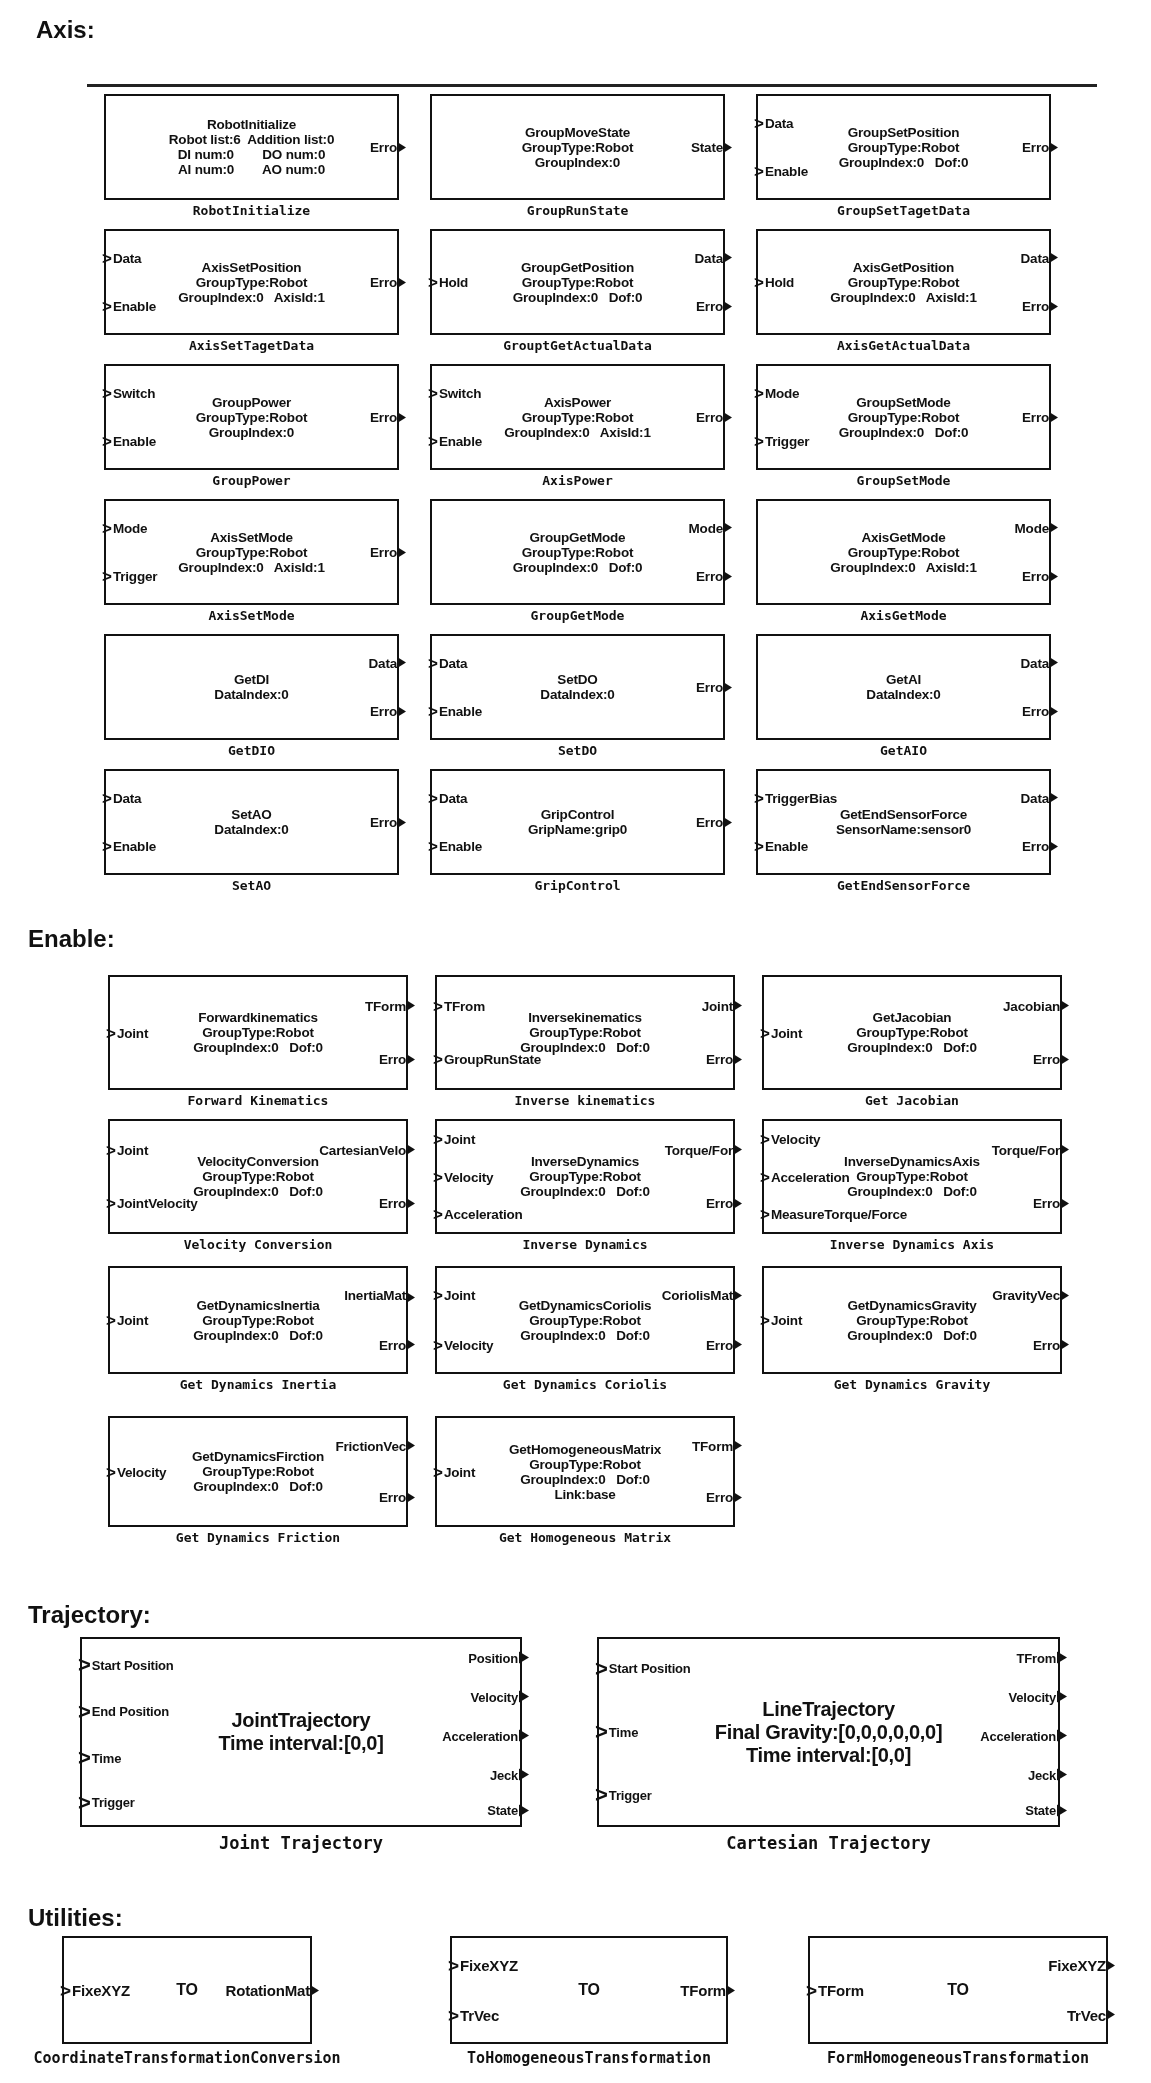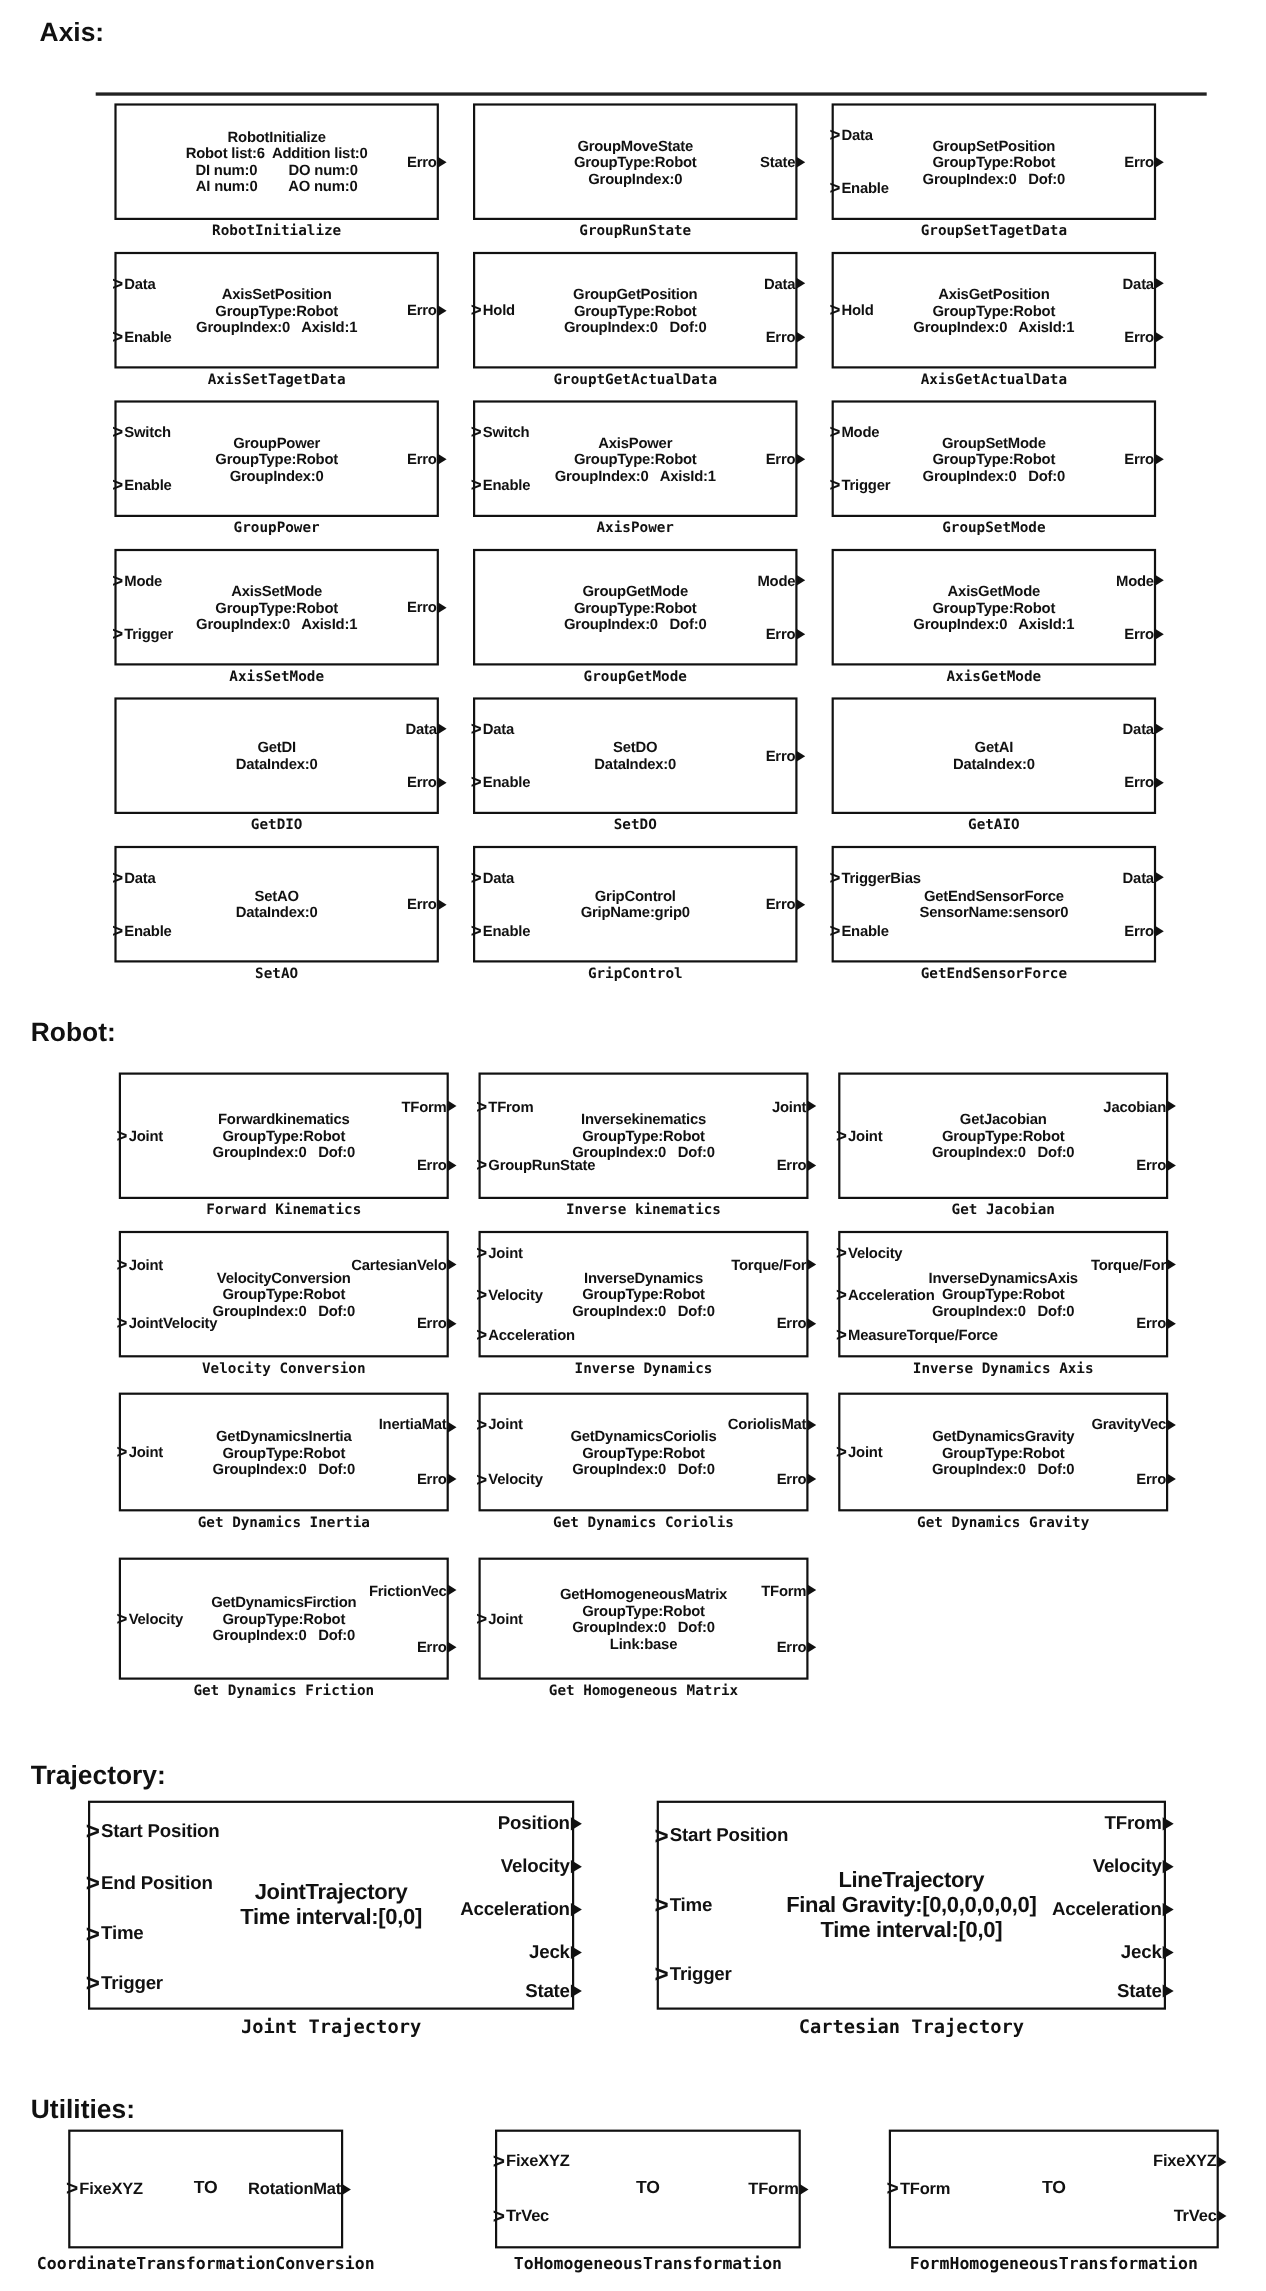--- a/index.html
+++ b/index.html
@@ -45,21 +45,21 @@
   .sec-model .chev{font-size:17px;}
   .sec-model .caption{font-size:13px;line-height:18px;margin-top:2px;}
 
   
   .sec-trajectory .heading{margin:54px 0 8px 28px;}
   .sec-trajectory .row{padding-left:80px;gap:75px;}
   .sec-trajectory .cell:nth-child(1){width:442px;}
   .sec-trajectory .cell:nth-child(2){width:463px;}
   .sec-trajectory .block{height:190px;}
   .sec-trajectory .line{font-size:20px;line-height:23px;letter-spacing:-0.3px;}
-  .sec-trajectory .plabel{font-size:17px;}
+  .sec-trajectory .plabel{font-size:13px;}
   .sec-trajectory .chev{font-size:22px;}
   .sec-trajectory .tri{border-top-width:6px;border-bottom-width:6px;border-left-width:10px;}
   .sec-trajectory .caption{font-size:17px;line-height:22px;margin-top:5px;}
 
   
   .sec-utilities .heading{margin:50px 0 4px 28px;}
   .sec-utilities .row{padding-left:62px;}
   .sec-utilities .cell:nth-child(1){width:250px;}
   .sec-utilities .cell:nth-child(2){width:278px;margin-left:138px;}
   .sec-utilities .cell:nth-child(3){width:300px;margin-left:80px;}
@@ -482,21 +482,21 @@
               <span class="tri"></span>
             </div>
           </div>
           <div class="caption">
             <span class="captext">GetEndSensorForce</span>
           </div>
         </div>
       </div>
     </section>
     <section class="section sec-model">
-      <div class="heading">Robot:</div>
+      <div class="heading">Enable:</div>
       <div class="row r0">
         <div class="cell">
           <div class="block">
             <div class="lines">
               <div class="line">Forwardkinematics</div>
               <div class="line">GroupType:Robot</div>
               <div class="line">GroupIndex:0   Dof:0</div>
             </div>
             <div class="port in" style="top: 50%;">
               <span class="chev">&gt;</span>

